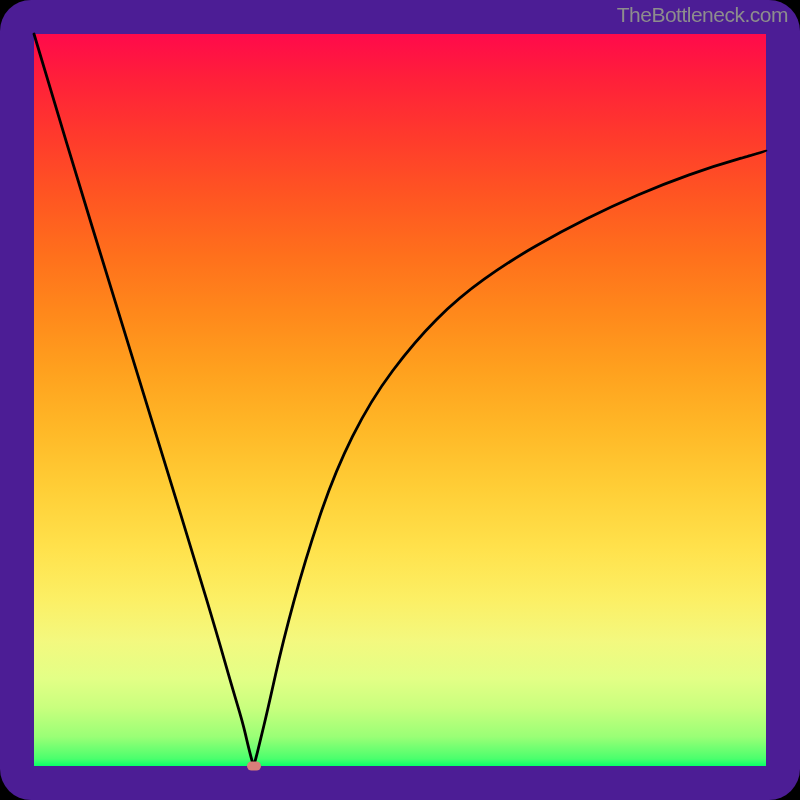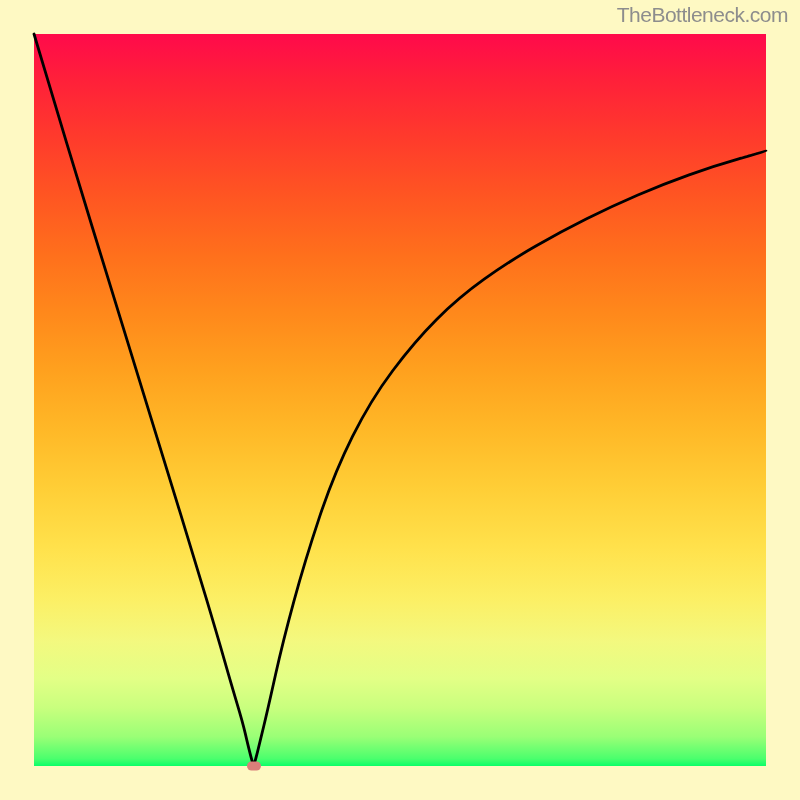--- a/index.html
+++ b/index.html
@@ -8,21 +8,22 @@
     width: 800px;
     height: 800px;
     overflow: hidden;
     background: #000;
     font-family: Arial, Helvetica, sans-serif;
   }
   .frame {
     position: relative;
     width: 800px;
     height: 800px;
-    background: #fef9c3;
+    background: #4c1d95;
+    border-radius: 31px;
   }
   .plot {
     position: absolute;
     left: 34px;
     top: 34px;
     width: 732px;
     height: 732px;
     background: linear-gradient(to bottom,
       #ff0a4b 0%,
       #ff1f3a 6%,

